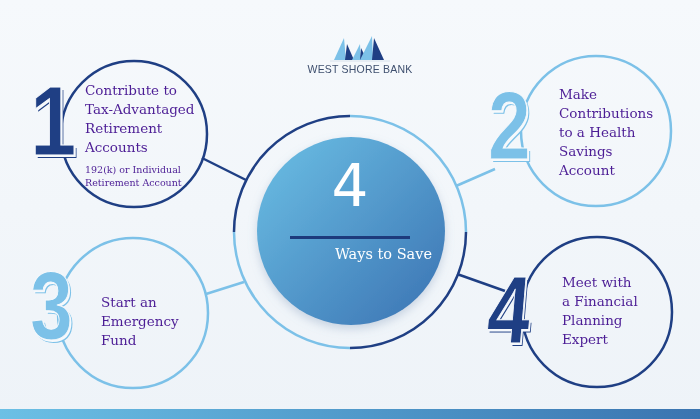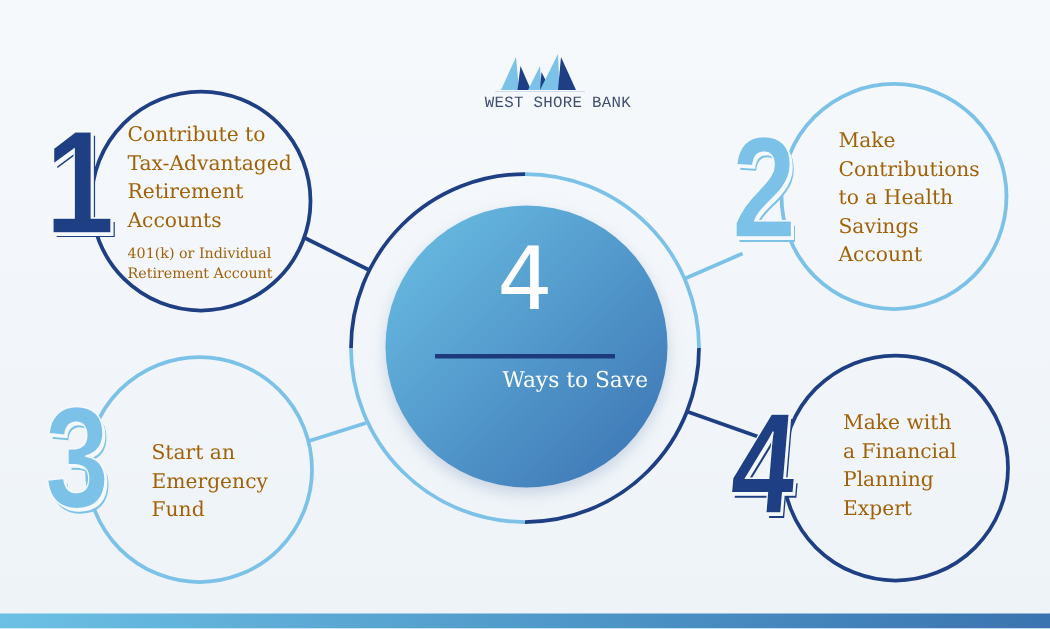--- a/index.html
+++ b/index.html
@@ -4,32 +4,32 @@
   <style>
     html, body { margin: 0; padding: 0; }
     body {
       width: 700px; height: 419px; overflow: hidden; position: relative;
       background: linear-gradient(180deg, #f6f9fc 0%, #eef3f8 100%);
       font-family: "DejaVu Serif", serif;
     }
     #canvas { position: absolute; left: 0; top: 0; width: 700px; height: 419px; }
     .logo { position: absolute; left: 300px; top: 30px; width: 120px; text-align: center; }
     .logo-text {
-      position: absolute; left: 12px; top: 33px; width: 120px; 
-      font-family: Liberation Mono, monospace; font-size: 10.5px; letter-spacing: 0.2px;
+      position: absolute; left: 0; top: 33px; width: 120px; 
+      font-family: Liberation Sans, sans-serif; font-size: 10.5px; letter-spacing: 0.2px;
       color: #3e4f6e;
     }
     .bignum {
       position: absolute; font-family: "Liberation Sans", sans-serif; font-weight: bold;
       line-height: 1;
     }
     .num-navy { color: #1f3f84; -webkit-text-stroke: 1px #f6f9fc; text-shadow: 2px 2px 0 #f6f9fc, 3px 3px 0 #1f3f84; }
     .num-light { color: #7cc1e8; -webkit-text-stroke: 1px #f6f9fc; text-shadow: 2px 2px 0 #f6f9fc, 3px 3px 0 #7cc1e8; }
     .step-text {
-      position: absolute; color: #a16207; font-size: 13.5px; line-height: 19px;
+      position: absolute; color: #4c1d95; font-size: 13.5px; line-height: 19px;
       font-family: "DejaVu Serif", serif;
     }
     .step-sub { font-size: 9.5px; line-height: 13px; margin-top: 6px; }
     .center-num {
       position: absolute; left: 300px; top: 157px; width: 100px; text-align: center;
       color: #ffffff; font-family: "DejaVu Sans", sans-serif; font-size: 58px; line-height: 1;
     }
     .center-bar { position: absolute; left: 290px; top: 236px; width: 120px; height: 3px; background: #1d3a7c; }
     .center-text {
       position: absolute; left: 270px; top: 244px; width: 162px; text-align: right;
@@ -92,41 +92,41 @@
 <div class="bignum num-light" style="left:488px; top:78px; font-size:96px; transform:scaleX(0.8); transform-origin:left top;">2</div>
 <div class="bignum num-light" style="left:30px; top:258px; font-size:96px; transform:scaleX(0.8); transform-origin:left top;">3</div>
 <div class="bignum num-navy" style="left:492px; top:262px; font-size:96px; transform:scaleX(0.8) skewX(-6deg); transform-origin:left top;">4</div>
 
 <div class="step-text" style="left:85px; top:81px;">
   <div>Contribute to</div>
   <div>Tax-Advantaged</div>
   <div>Retirement</div>
   <div>Accounts</div>
   <div class="step-sub">
-    <div>401(k) or Individual</div>
+    <div>192(k) or Individual</div>
     <div>Retirement Account</div>
   </div>
 </div>
 
 <div class="step-text" style="left:559px; top:85px;">
   <div>Make</div>
   <div>Contributions</div>
   <div>to a Health</div>
   <div>Savings</div>
   <div>Account</div>
 </div>
 
 <div class="step-text" style="left:101px; top:293px;">
   <div>Start an</div>
   <div>Emergency</div>
   <div>Fund</div>
 </div>
 
 <div class="step-text" style="left:562px; top:273px;">
-  <div>Make with</div>
+  <div>Meet with</div>
   <div>a Financial</div>
   <div>Planning</div>
   <div>Expert</div>
 </div>
 
 <div class="center-num">4</div>
 <div class="center-bar"></div>
 <div class="center-text">
   <div>Ways to Save</div>
 </div>

